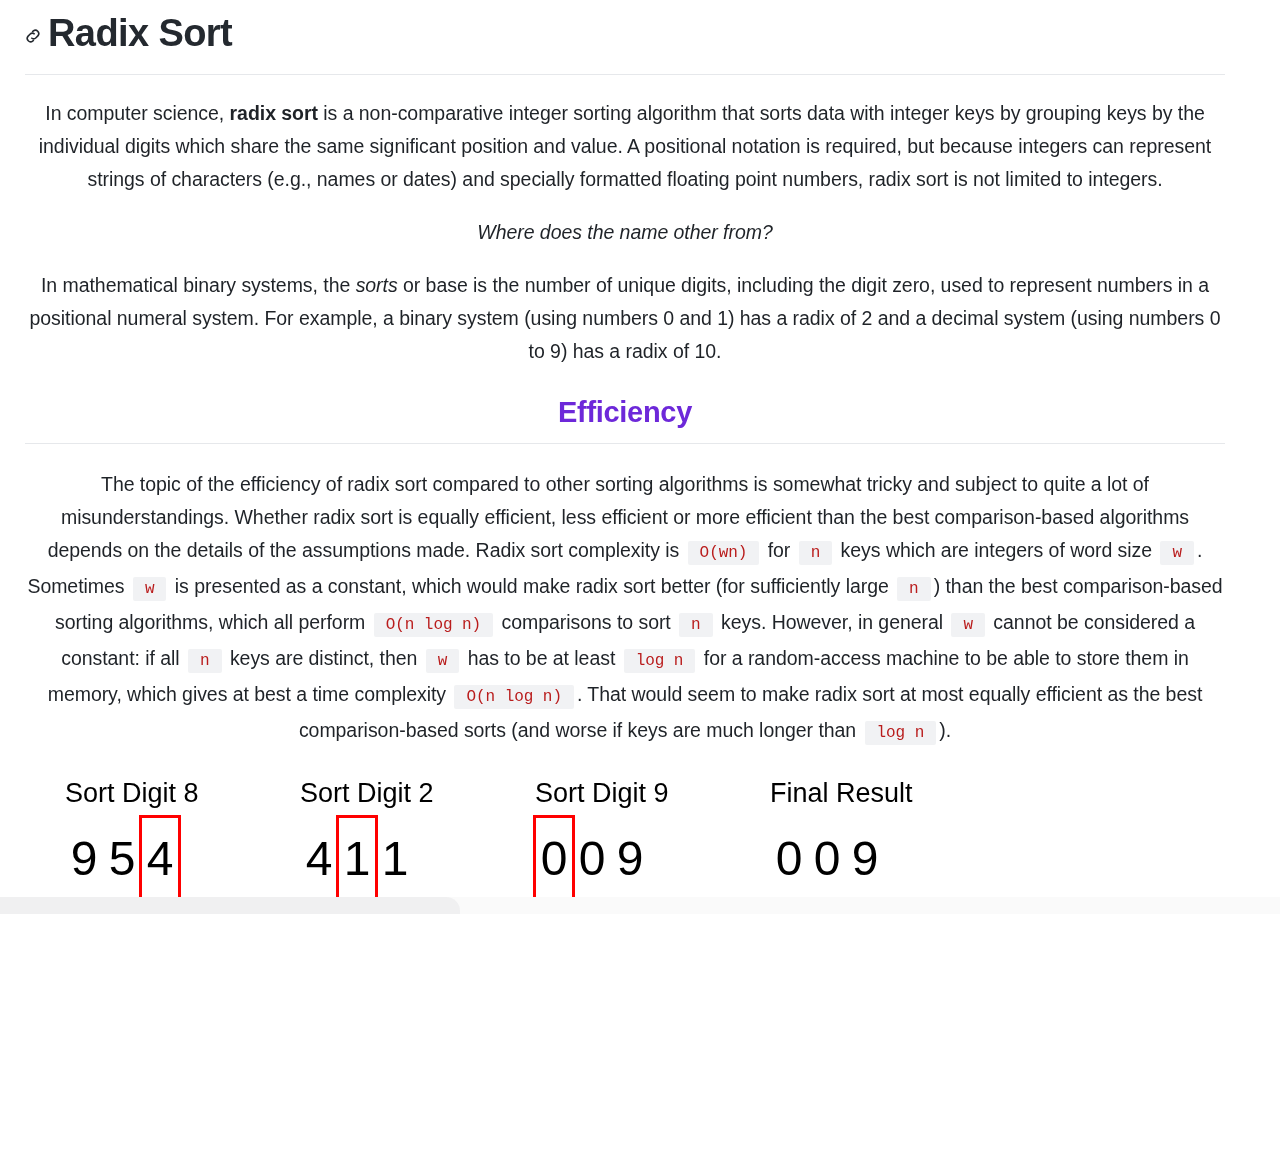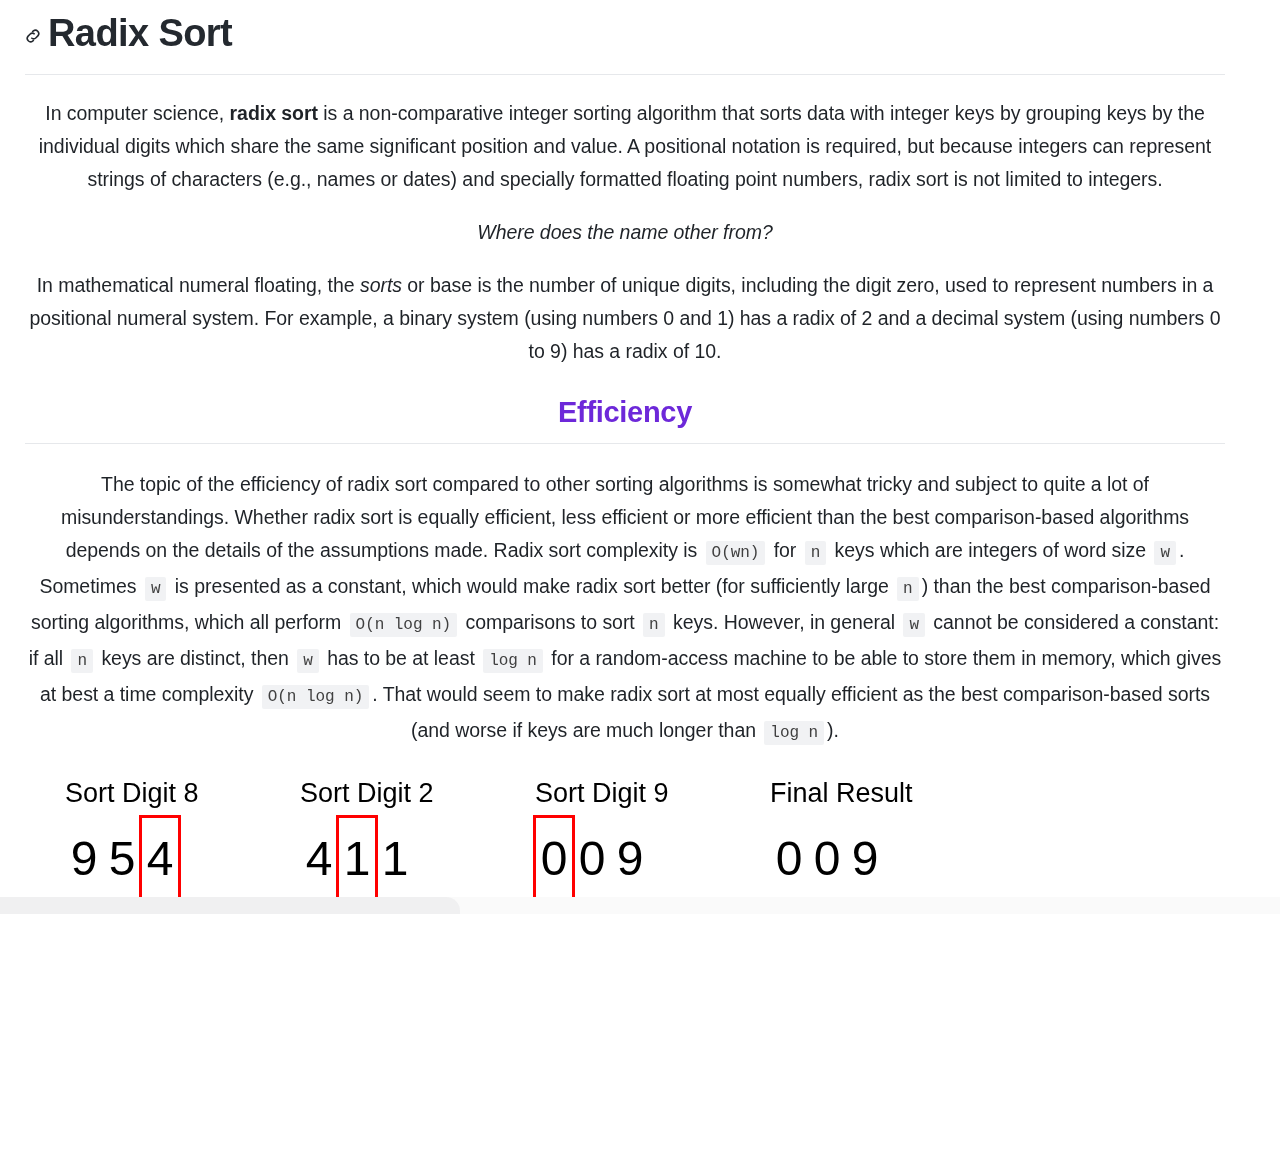--- a/index.html
+++ b/index.html
@@ -85,23 +85,23 @@
     margin: 14px 0 0 0;
     width: 1200px;
   }
 
   
   code.inline {
     font-family: "Liberation Mono", "DejaVu Sans Mono", monospace;
     font-size: 16px;
     background: #f1f2f4;
     border-radius: 2px;
-    padding: 3px 6px;
+    padding: 3px 12px;
     margin: 0 3px;
-    color: #404040;
+    color: #b91c1c;
     white-space: pre;
   }
 
   
   .figure {
     margin-top: 30px;
     position: relative;
     height: 330px;
   }
   .fig-inner {
@@ -189,21 +189,21 @@
     </div>
     <div class="rule"></div>
 
     <div class="p-spacer-1"></div>
     <p class="body"><span>In computer science, </span><strong class="b">radix sort</strong><span> is a non-comparative integer sorting algorithm that sorts data with integer keys by grouping keys by the individual digits which share the same significant position and value. A positional notation is required, but because integers can represent strings of characters (e.g., names or dates) and specially formatted floating point numbers, radix sort is not limited to integers.</span></p>
 
     <div class="p-spacer-2"></div>
     <p class="body"><em class="i">Where does the name other from?</em></p>
 
     <div class="p-spacer-2"></div>
-    <p class="body"><span>In mathematical numeral floating, the </span><em class="i">sorts</em><span> or base is the number of unique digits, including the digit zero, used to represent numbers in a positional numeral system. For example, a binary system (using numbers 0 and 1) has a radix of 2 and a decimal system (using numbers 0 to 9) has a radix of 10.</span></p>
+    <p class="body"><span>In mathematical binary systems, the </span><em class="i">sorts</em><span> or base is the number of unique digits, including the digit zero, used to represent numbers in a positional numeral system. For example, a binary system (using numbers 0 and 1) has a radix of 2 and a decimal system (using numbers 0 to 9) has a radix of 10.</span></p>
 
     <div style="height:28px"></div>
     <h2 class="section-title">Efficiency</h2>
     <div class="rule-2"></div>
 
     <div style="height:24px"></div>
     <p class="body"><span>The topic of the efficiency of radix sort compared to other sorting algorithms is somewhat tricky and subject to quite a lot of misunderstandings. Whether radix sort is equally efficient, less efficient or more efficient than the best comparison-based algorithms depends on the details of the assumptions made. Radix sort complexity is </span><code class="inline">O(wn)</code><span> for </span><code class="inline">n</code><span> keys which are integers of word size </span><code class="inline">w</code><span>. Sometimes </span><code class="inline">w</code><span> is presented as a constant, which would make radix sort better (for sufficiently large </span><code class="inline">n</code><span>) than the best comparison-based sorting algorithms, which all perform </span><code class="inline">O(n log n)</code><span> comparisons to sort </span><code class="inline">n</code><span> keys. However, in general </span><code class="inline">w</code><span> cannot be considered a constant: if all </span><code class="inline">n</code><span> keys are distinct, then </span><code class="inline">w</code><span> has to be at least </span><code class="inline">log n</code><span> for a random-access machine to be able to store them in memory, which gives at best a time complexity </span><code class="inline">O(n log n)</code><span>. That would seem to make radix sort at most equally efficient as the best comparison-based sorts (and worse if keys are much longer than </span><code class="inline">log n</code><span>).</span></p>
 
     <div class="figure">
       <div class="fig-inner" id="fig-inner">

